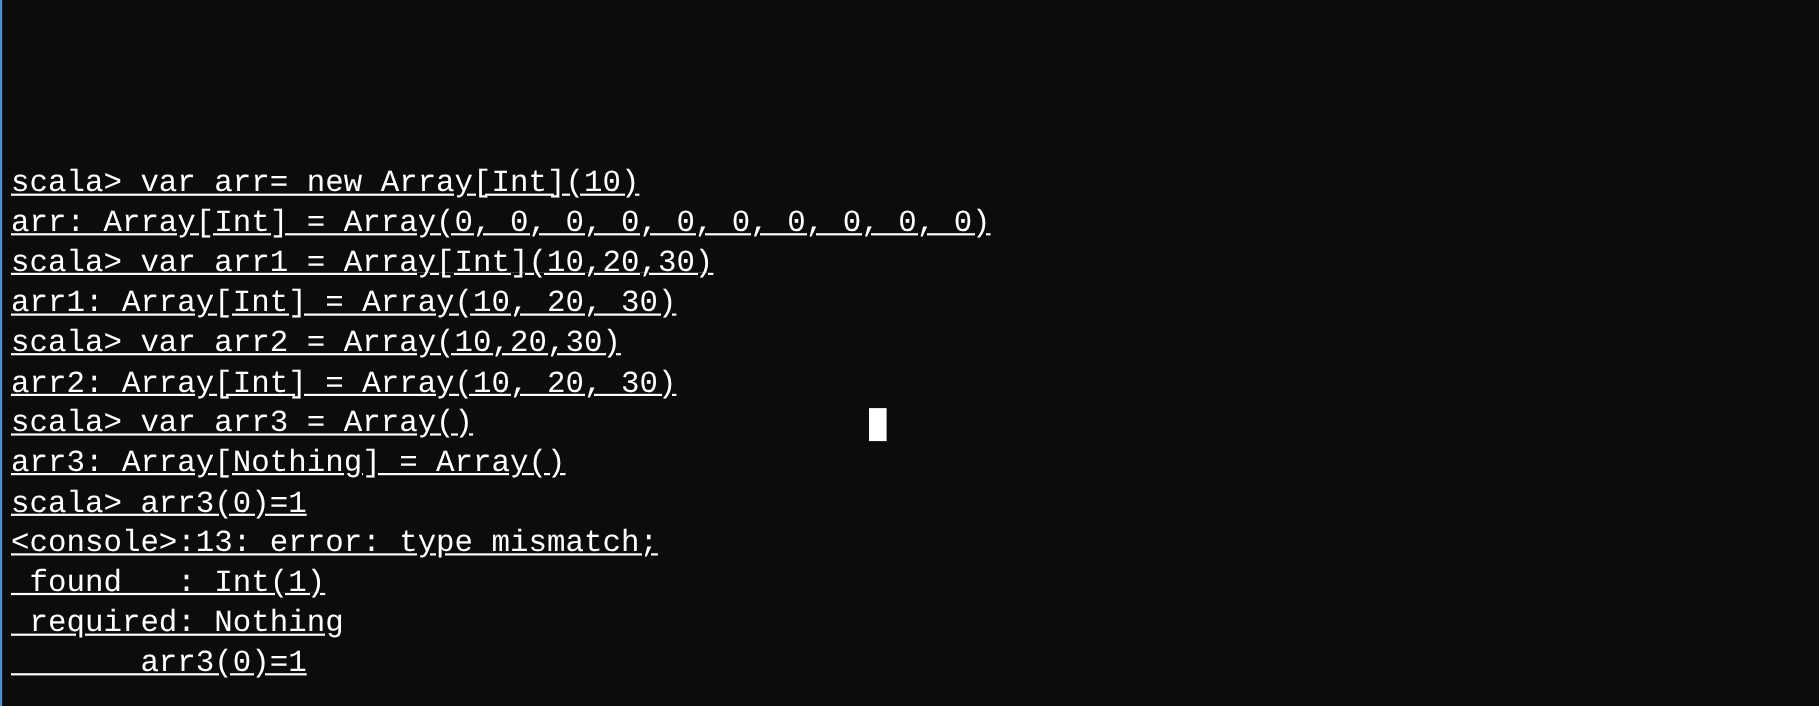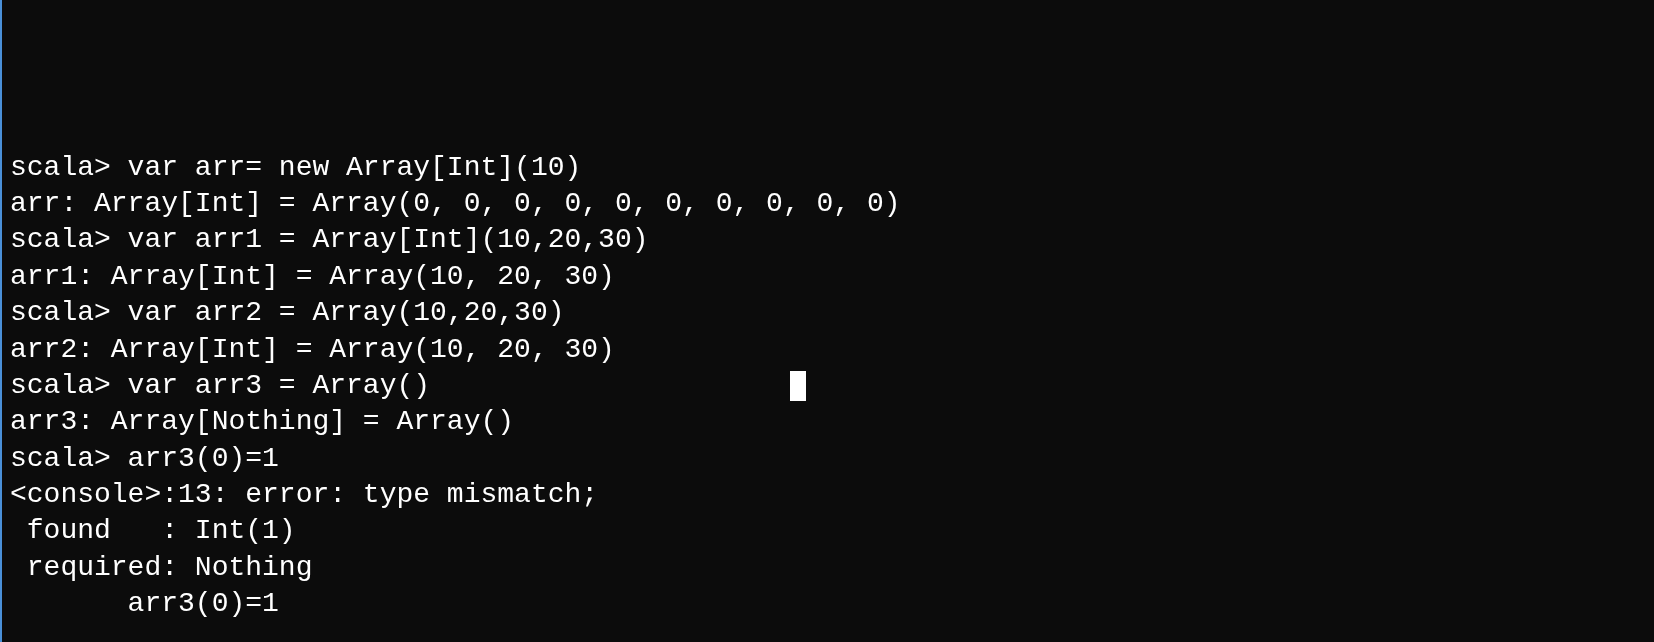--- a/index.html
+++ b/index.html
@@ -15,20 +15,21 @@
       line-height: 1.3;
       padding: 4px 8px;
       border-left: 2px solid #4a90d9;
       width: 1654px;
       height: 642px;
       overflow: hidden;
       white-space: pre;
     }
     .line {
       display: block;
+      text-decoration: underline;
     }
     .cursor-block {
       display: inline-block;
       background-color: #ffffff;
       width: 16px;
       height: 30px;
       vertical-align: text-bottom;
       margin-left: 360px;
     }
   </style>

